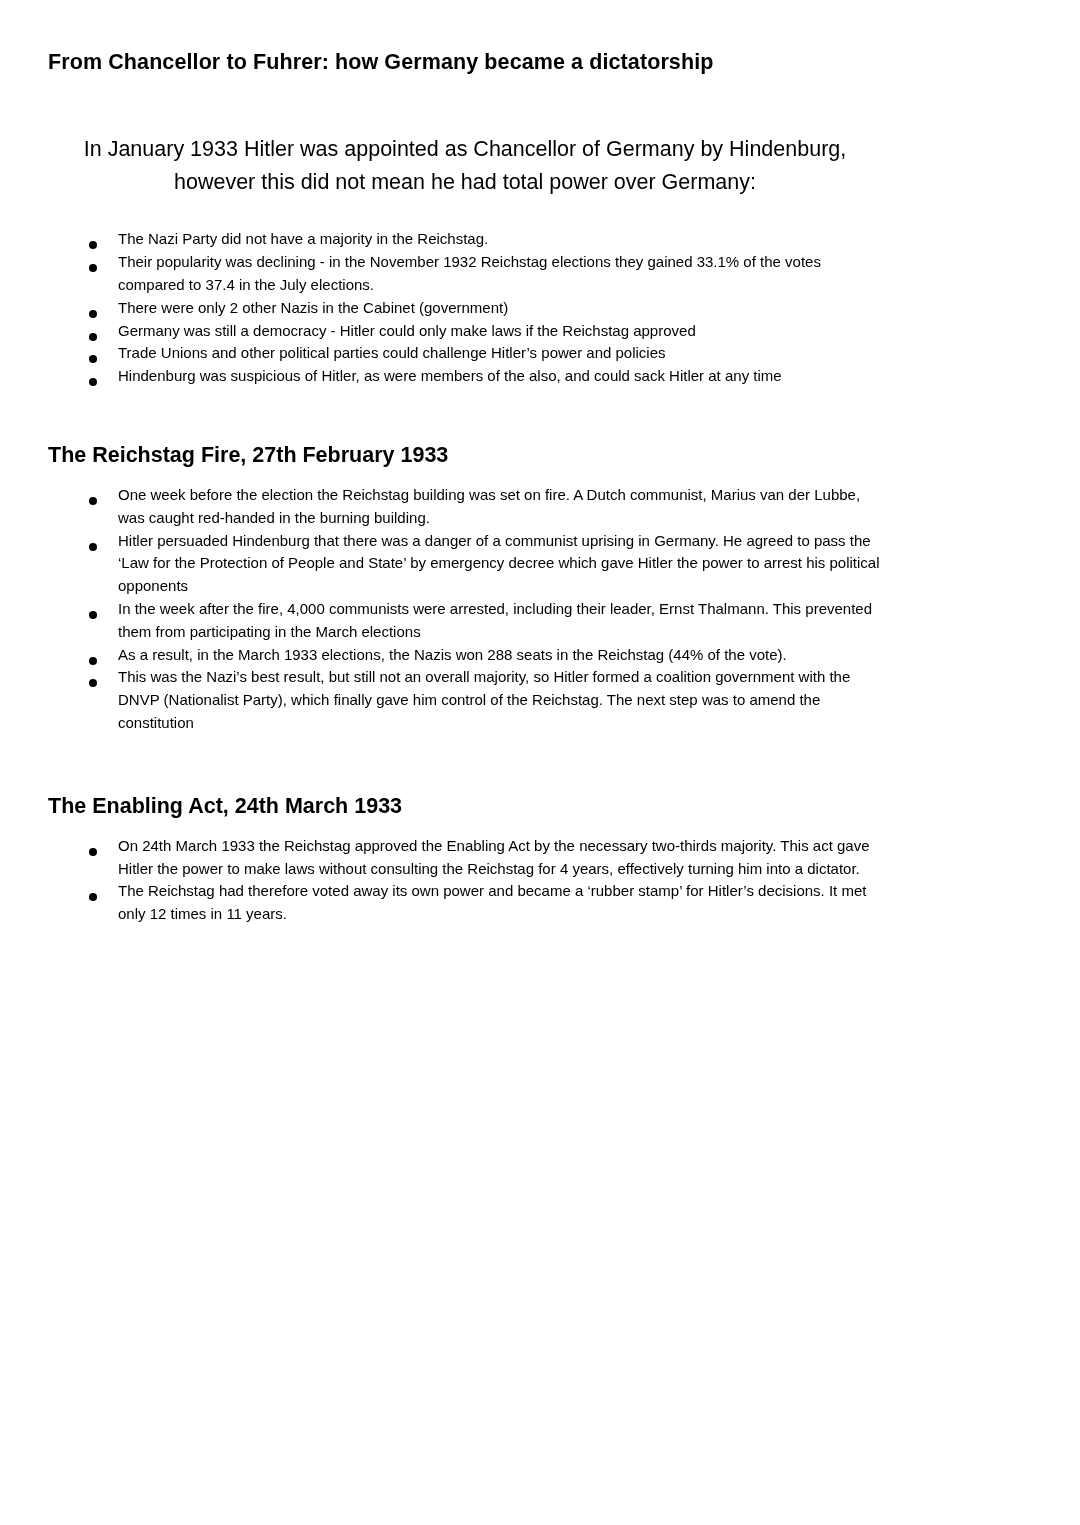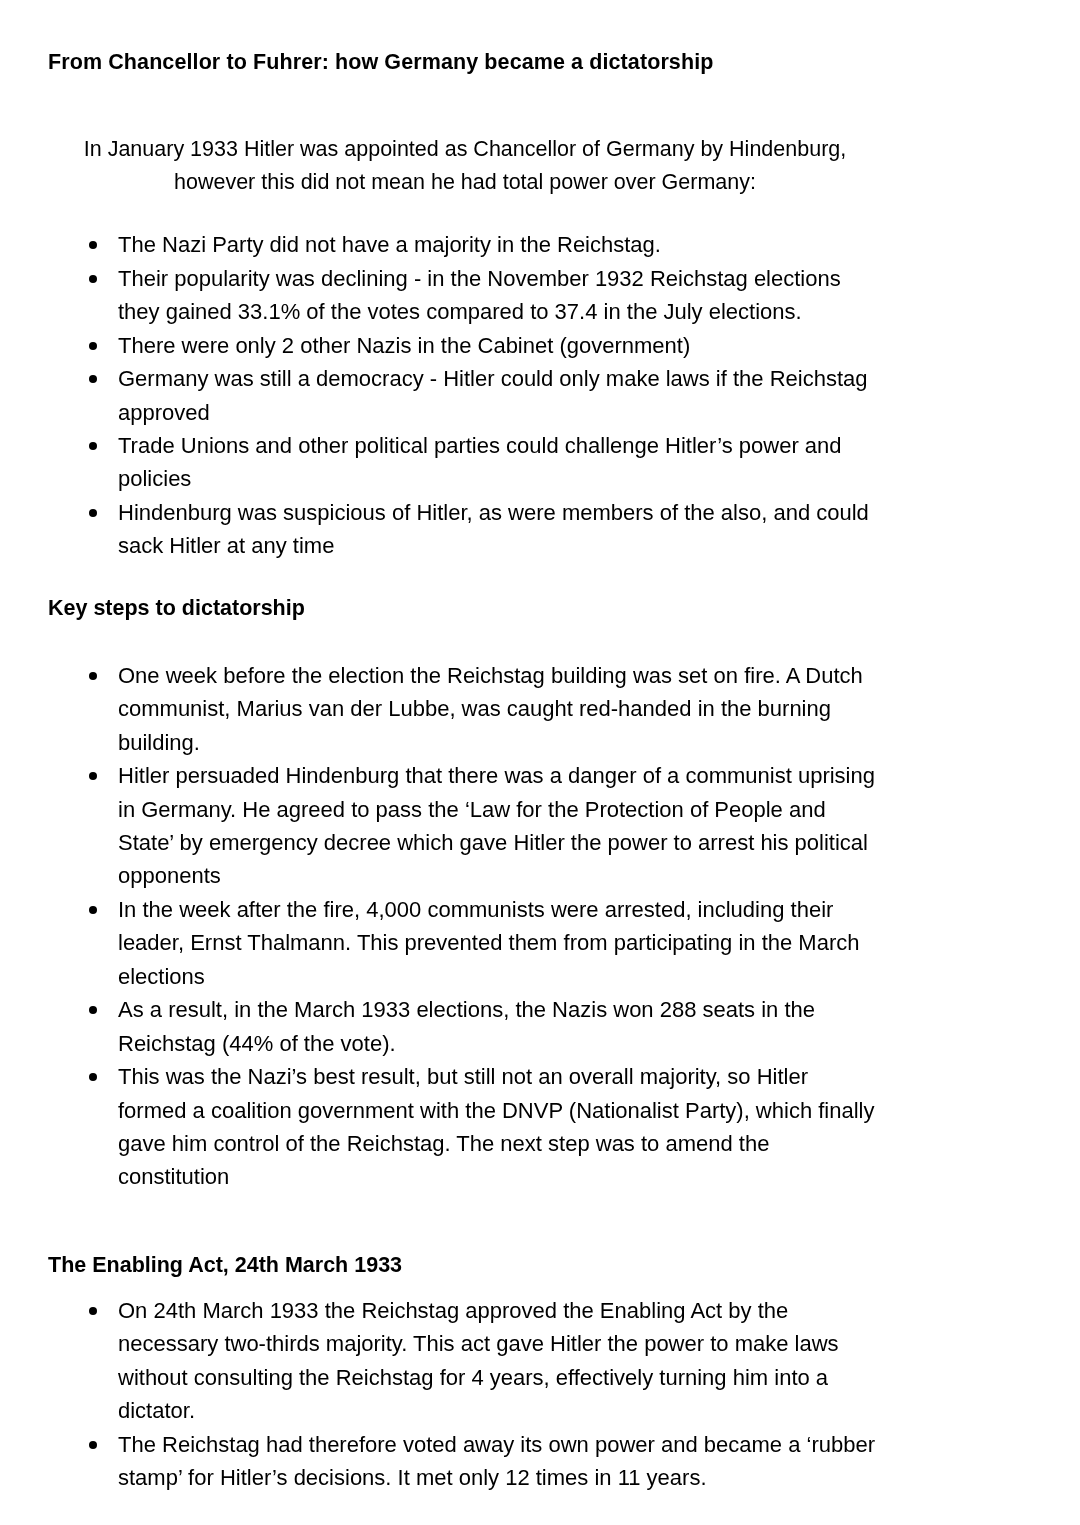--- a/index.html
+++ b/index.html
@@ -45,21 +45,21 @@
     line-height: 1.4;
     margin: 0;
   }
   ul.bullets {
     list-style: none;
     margin: 0;
     padding: 0;
   }
   ul.bullets > li {
     position: relative;
-    font-size: 22px;
+    font-size: 15px;
     line-height: 1.52;
     padding-left: 70px;
     margin: 0;
     max-width: 1035px;
   }
   ul.bullets > li::before {
     content: "";
     position: absolute;
     left: 41px;
     top: 13px;
@@ -86,24 +86,24 @@
     <li>The Nazi Party did not have a majority in the Reichstag.</li>
     <li>Their popularity was declining - in the November 1932 Reichstag elections they gained 33.1% of the votes compared to 37.4 in the July elections.</li>
     <li>There were only 2 other Nazis in the Cabinet (government)</li>
     <li>Germany was still a democracy  - Hitler could only make laws if the Reichstag approved</li>
     <li>Trade Unions and other political parties could challenge Hitler’s power and policies</li>
     <li>Hindenburg was suspicious of Hitler, as were members of the also, and could sack Hitler at any time</li>
   </ul>
 
   <div class="spacer-md"></div>
 
-  <h2 class="section-heading">Key steps to dictatorship</h2>
 
   <div class="spacer-sm"></div>
 
+  <h2 class="section-heading">The Reichstag Fire, 27th February 1933</h2>
 
   <div class="spacer-xs"></div>
 
   <ul class="bullets">
     <li>One week before the election the Reichstag building was set on fire. A Dutch communist, Marius van der Lubbe, was caught red-handed in the burning building.</li>
     <li>Hitler persuaded Hindenburg that there was a danger of a communist uprising in Germany. He agreed to pass the ‘Law for the Protection of People and State’ by emergency decree which gave Hitler the power to arrest his political opponents</li>
     <li>In the week after the fire, 4,000 communists were arrested, including their leader, Ernst Thalmann. This prevented them from participating in the March elections</li>
     <li>As a result, in the March 1933 elections, the Nazis won 288 seats in the Reichstag (44% of the vote).</li>
     <li>This was the Nazi’s best result, but still not an overall majority, so Hitler formed a coalition government with the DNVP (Nationalist Party), which finally gave him control of the Reichstag. The next step was to amend the constitution</li>
   </ul>

